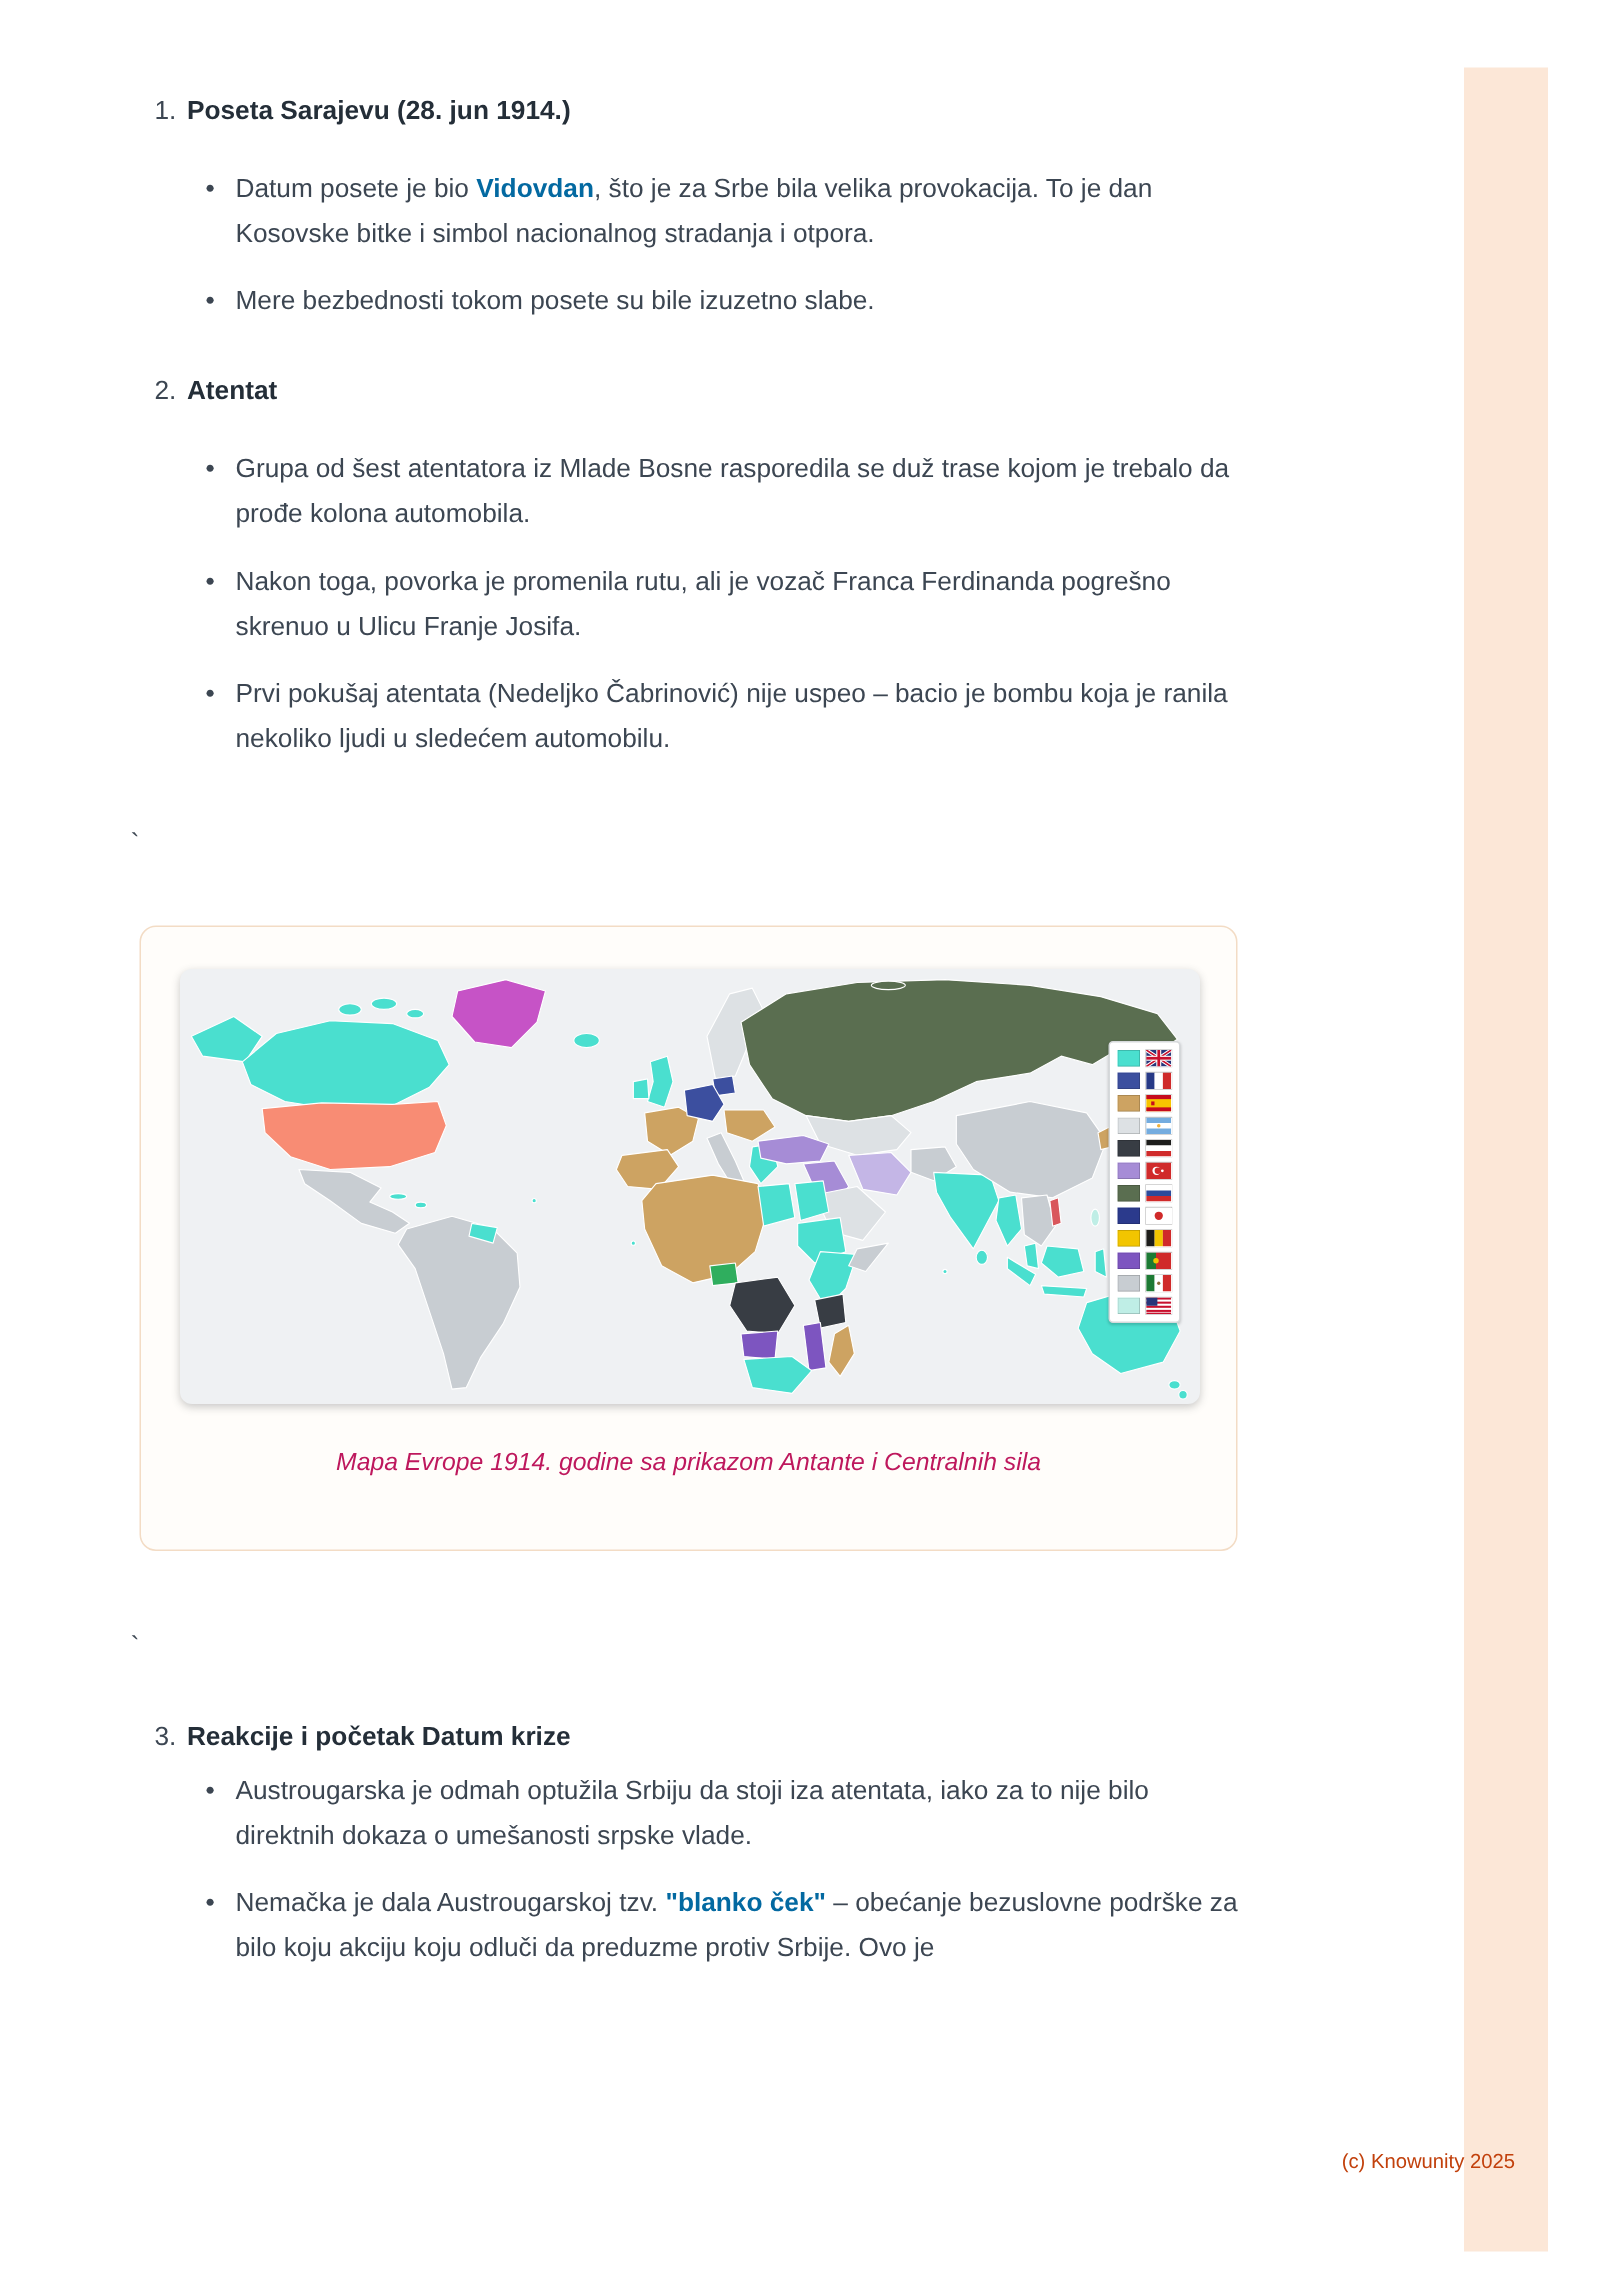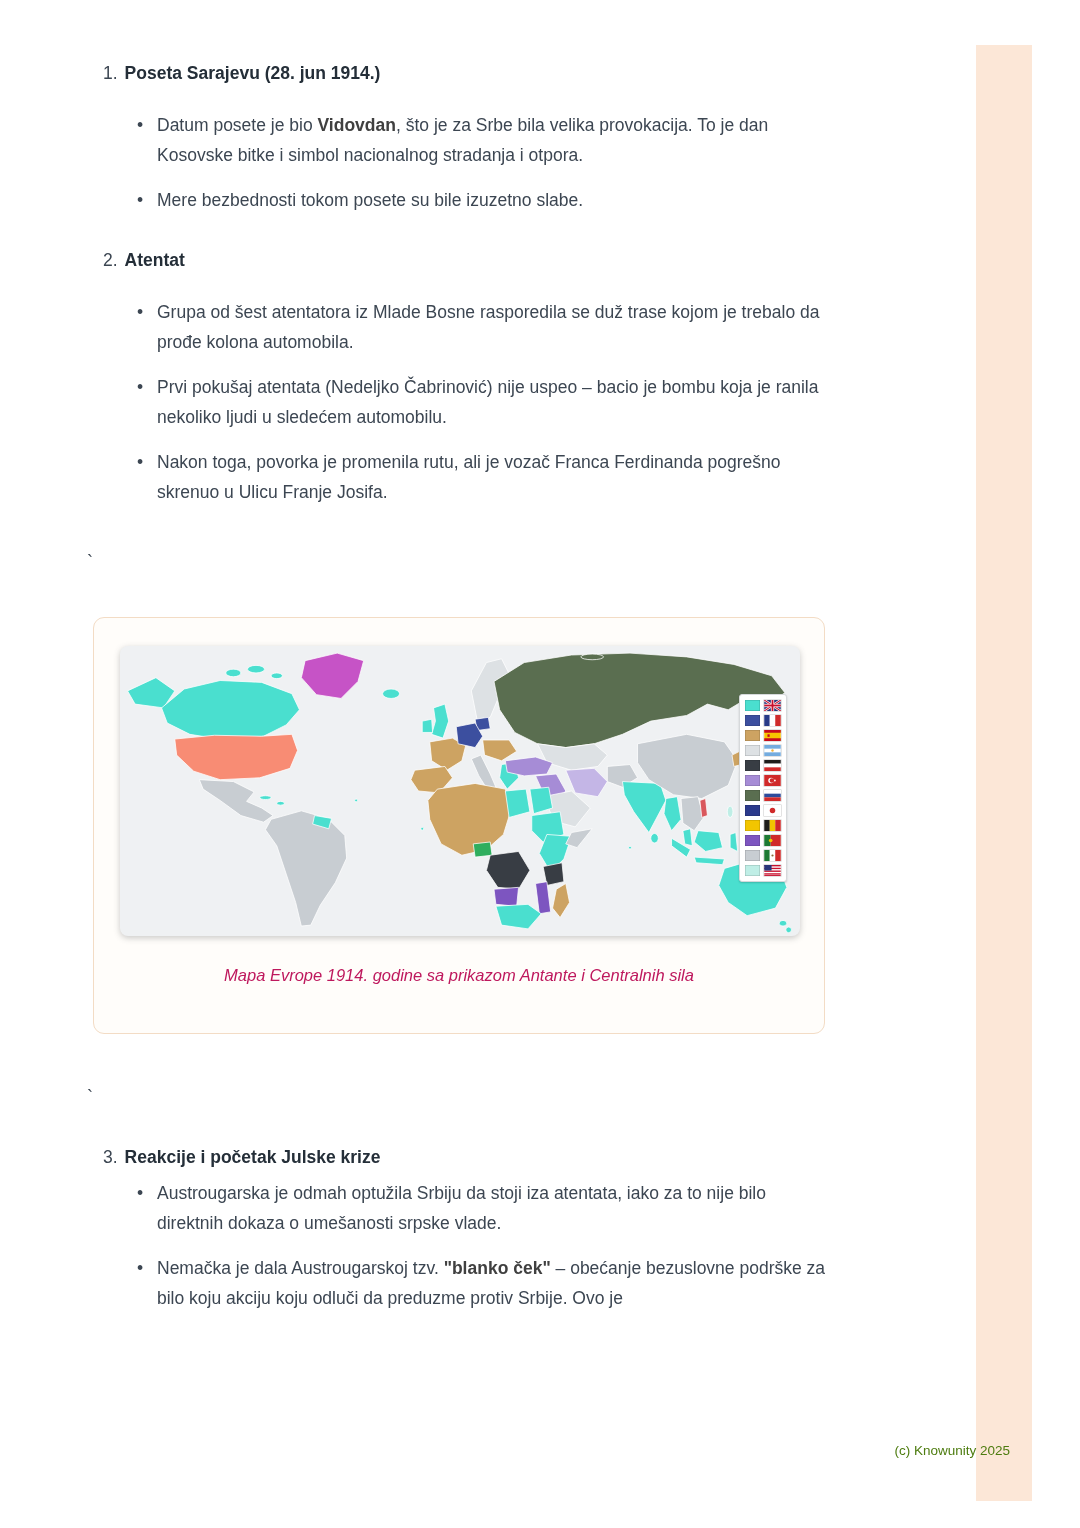--- a/index.html
+++ b/index.html
@@ -15,21 +15,21 @@
 
   .section { margin-bottom:30px; }
   .section-heading { margin-bottom:22px; }
   .section-heading .num { margin-right:7px; color:#3c4652; }
   .section-heading .title { font-weight:bold; color:#242e38; }
   .section.tight .section-heading { margin-bottom:6px; }
 
   ul.bullets { list-style:none; padding-left:34px; }
   ul.bullets li { position:relative; padding-left:20px; margin-bottom:15px; }
   ul.bullets li::before { content:"•"; position:absolute; left:0; top:0; color:#3c4652; }
-  ul.bullets strong { color:#404040; }
+  ul.bullets strong { color:#0369a1; }
 
   .tick { height:30px; margin-left:-16px; color:#3c4652; font-size:18px; }
   .tick-pre  { margin-top:40px; margin-bottom:40px; }
   .tick-post { margin-top:48px; margin-bottom:30px; }
 
   .figure { width:732px; margin-left:-10px; background:#fffdfa; border:1px solid #f3dcc5;
             border-radius:11px; padding:28px 26px 45px 26px; }
   .map-card { position:relative; width:680px; height:290px; margin:0 auto; background:#eff1f3;
               border-radius:8px; box-shadow:0 2px 6px rgba(60,64,67,.28); overflow:hidden; }
   .map-card svg { display:block; width:100%; height:100%; }
@@ -38,21 +38,21 @@
 
   .legend { position:absolute; top:48px; right:13px; width:48px; background:#ffffff;
             border:1px solid #d6d9db; border-radius:3px; padding:5px 5px;
             display:flex; flex-direction:column; gap:4px;
             box-shadow:0 1px 2px rgba(0,0,0,.18); }
   .legend-row { display:flex; gap:4px; align-items:center; }
   .swatch { width:17px; height:11px; display:inline-block; box-shadow:inset 0 0 0 .5px rgba(0,0,0,.22); }
   .flag { width:17px; height:11px; display:inline-block; box-shadow:0 0 0 .5px rgba(0,0,0,.22); }
   .flag svg { display:block; width:17px; height:11px; }
 
-  .footer { position:absolute; right:70px; bottom:70px; color:#4d7c0f; font-size:13.5px; z-index:2; }
+  .footer { position:absolute; right:70px; bottom:80px; color:#c2410c; font-size:13.5px; z-index:2; }
 </style>
 </head>
 <body>
 
 <div class="page">
   <div class="stripe"></div>
 
   <div class="content">
 
     <section class="section">
@@ -64,22 +64,22 @@
           <li><span>Mere bezbednosti tokom posete su bile izuzetno slabe.</span></li>
         </ul>
     </section>
 
     <section class="section">
       <div class="section-heading">
         <span class="num">2.</span><span class="title">Atentat</span>
       </div>
       <ul class="bullets">
           <li><span>Grupa od šest atentatora iz Mlade Bosne rasporedila se duž trase kojom je trebalo da prođe kolona automobila.</span></li>
+          <li><span>Nakon toga, povorka je promenila rutu, ali je vozač Franca Ferdinanda pogrešno skrenuo u Ulicu Franje Josifa.</span></li>
           <li><span>Prvi pokušaj atentata (Nedeljko Čabrinović) nije uspeo – bacio je bombu koja je ranila nekoliko ljudi u sledećem automobilu.</span></li>
-          <li><span>Nakon toga, povorka je promenila rutu, ali je vozač Franca Ferdinanda pogrešno skrenuo u Ulicu Franje Josifa.</span></li>
         </ul>
     </section>
 
     <div class="tick tick-pre">`</div>
 
     <figure class="figure">
       <div class="map-card">
         <svg id="world-map" viewBox="0 0 720 300" preserveAspectRatio="xMidYMid meet">
           <g stroke="#ffffff" stroke-width="0.8" stroke-linejoin="round">
 
@@ -296,21 +296,21 @@
             </div>
           </div>
       </div>
       <figcaption class="map-caption">Mapa Evrope 1914. godine sa prikazom Antante i Centralnih sila</figcaption>
     </figure>
 
     <div class="tick tick-post">`</div>
 
     <section class="section tight">
       <div class="section-heading">
-        <span class="num">3.</span><span class="title">Reakcije i početak Julske krize</span>
+        <span class="num">3.</span><span class="title">Reakcije i početak Datum krize</span>
       </div>
       <ul class="bullets">
           <li><span>Austrougarska je odmah optužila Srbiju da stoji iza atentata, iako za to nije bilo direktnih dokaza o umešanosti srpske vlade.</span></li>
           <li><span>Nemačka je dala Austrougarskoj tzv. </span><strong>"blanko ček"</strong><span> – obećanje bezuslovne podrške za bilo koju akciju koju odluči da preduzme protiv Srbije. Ovo je</span></li>
         </ul>
     </section>
 
   </div>
 
   <div class="footer">(c) Knowunity 2025</div>

